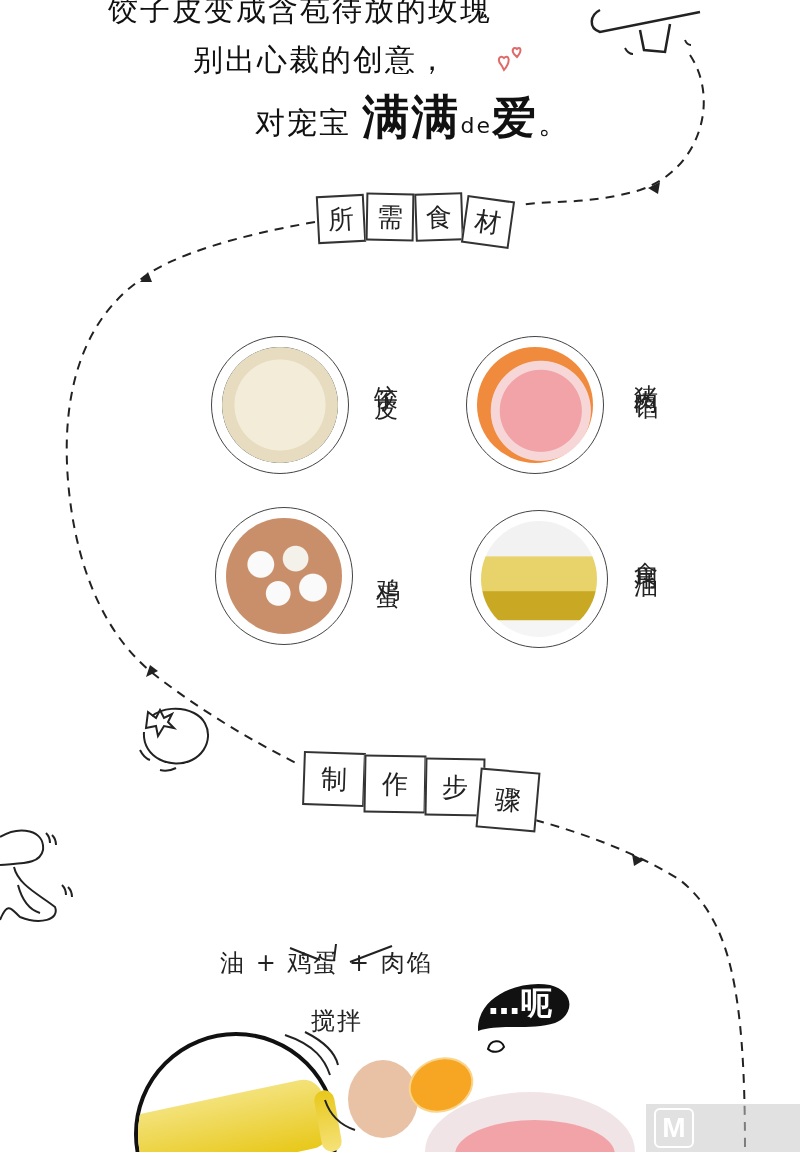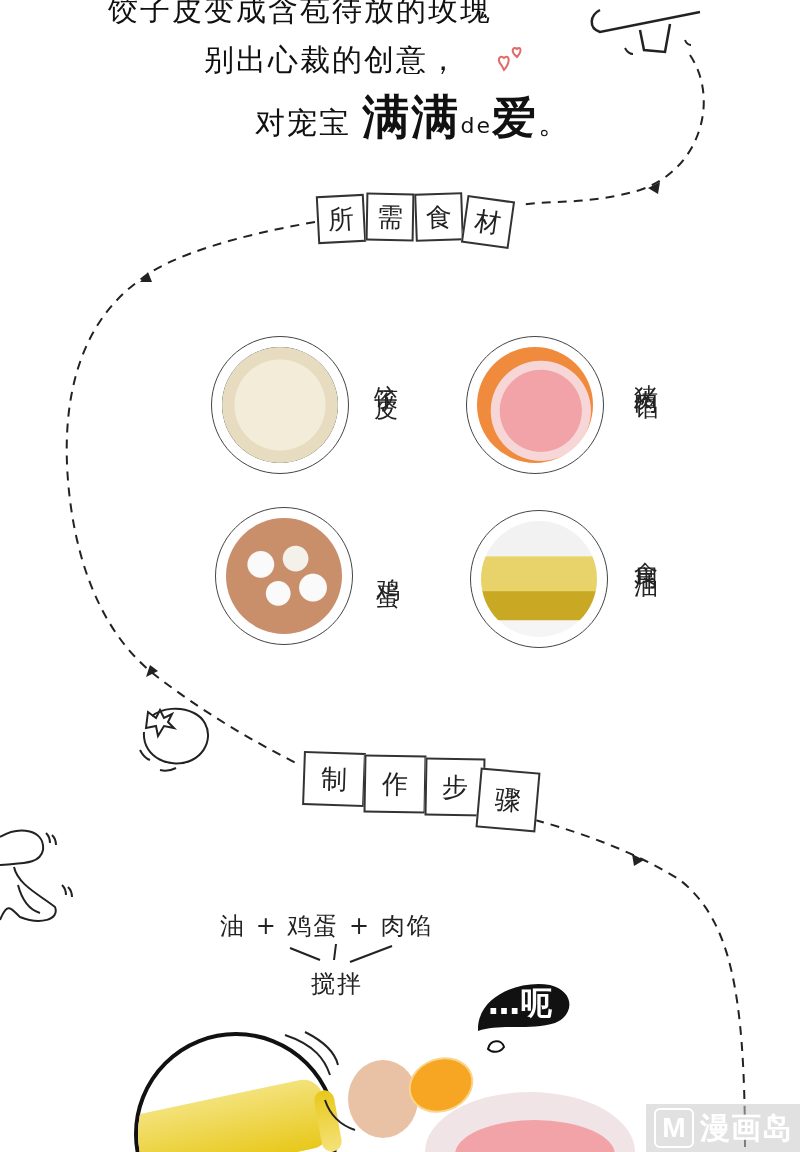--- a/index.html
+++ b/index.html
@@ -8,21 +8,21 @@
   .abs { position:absolute; }
   .intro-line { position:absolute; font-size:30px; letter-spacing:2px; white-space:nowrap; color:#111; }
   .intro-big { font-size:47px; font-weight:bold; }
   .intro-small { font-size:22px; }
   .title-box { position:absolute; width:44px; height:44px; border:2.5px solid #333; background:#fff;
                display:flex; align-items:center; justify-content:center; font-size:26px; color:#222; }
   .ing-circle { position:absolute; width:136px; height:136px; border-radius:50%; border:1.5px solid #444;
                 background:#fff; display:flex; align-items:center; justify-content:center; }
   .ing-photo { width:116px; height:116px; border-radius:50%; overflow:hidden; position:relative; }
   .ing-label { position:absolute; writing-mode: vertical-rl; font-size:24px; letter-spacing:6px; color:#222; }
-  .step-text { position:absolute; font-size:24px; color:#222; white-space:nowrap; letter-spacing:2px; }
+  .step-text { position:absolute; font-size:24px; color:#222; white-space:nowrap; letter-spacing:2px;margin-top:37px; }
   .watermark { position:absolute; right:0; bottom:0; width:154px; height:48px; background:rgba(200,200,200,0.55);
                display:flex; align-items:center; gap:6px; padding-left:8px; box-sizing:border-box; }
   .wm-logo { width:36px; height:36px; border:2px solid #fff; border-radius:6px; color:#fff; font-weight:bold;
              font-size:28px; display:flex; align-items:center; justify-content:center; font-family:"Liberation Sans", sans-serif; }
   .wm-text { color:#fff; font-size:30px; font-weight:bold; letter-spacing:1px; }
   .speech { position:absolute; color:#fff; font-size:32px; font-weight:bold; }
 </style>
 </head>
 <body>
 
@@ -35,21 +35,21 @@
 
   <g fill="#222">
     <polygon points="648,188 660,182 658,194"></polygon>
     <polygon points="148,272 140,282 152,282"></polygon>
     <polygon points="150,665 146,677 158,671"></polygon>
     <polygon points="644,860 632,854 634,866"></polygon>
   </g>
 </svg>
 
 <div class="intro-line" style="left:108px;top:-10px;">饺子皮变成含苞待放的玫瑰</div>
-<div class="intro-line" style="left:204px;top:40px;">别出心裁的创意，</div>
+<div class="intro-line" style="left:193px;top:40px;">别出心裁的创意，</div>
 <div class="intro-line" style="left:255px;top:86px;">
   <span>对宠宝</span>
   <span class="intro-big">满满</span><span class="intro-small">de</span><span class="intro-big" style="font-size:44px;">爱</span><span>。</span>
 </div>
 
 <svg class="abs" style="left:494px;top:44px" width="36" height="36" viewBox="0 0 36 36">
   <g fill="none" stroke="#e06a6a" stroke-width="2">
     <path d="M8 22 C 2 16, 6 10, 10 14 C 14 10, 18 16, 10 26 Z"></path>
     <path d="M20 10 C 17 6, 20 2, 23 5 C 26 2, 29 6, 23 13 Z"></path>
   </g>
@@ -162,14 +162,13 @@
 
 <div class="abs" style="left:348px;top:1060px;width:70px;height:78px;border-radius:50%;background:#e9c2a6;"></div>
 <div class="abs" style="left:408px;top:1058px;width:62px;height:50px;border-radius:50%;background:#f7a623;border:2px solid #f9d48a;transform:rotate(-20deg);"></div>
 
 <div class="abs" style="left:425px;top:1092px;width:210px;height:120px;border-radius:50%;background:#f0e4e6;overflow:hidden;">
   <div style="position:absolute;left:30px;top:28px;width:160px;height:70px;border-radius:50%;background:#f2a3a8;"></div>
 </div>
 
 <div class="watermark">
   <div class="wm-logo">M</div>
-  <div class="wm-text">漫画岛</div>
 </div>
 
 </body></html>

